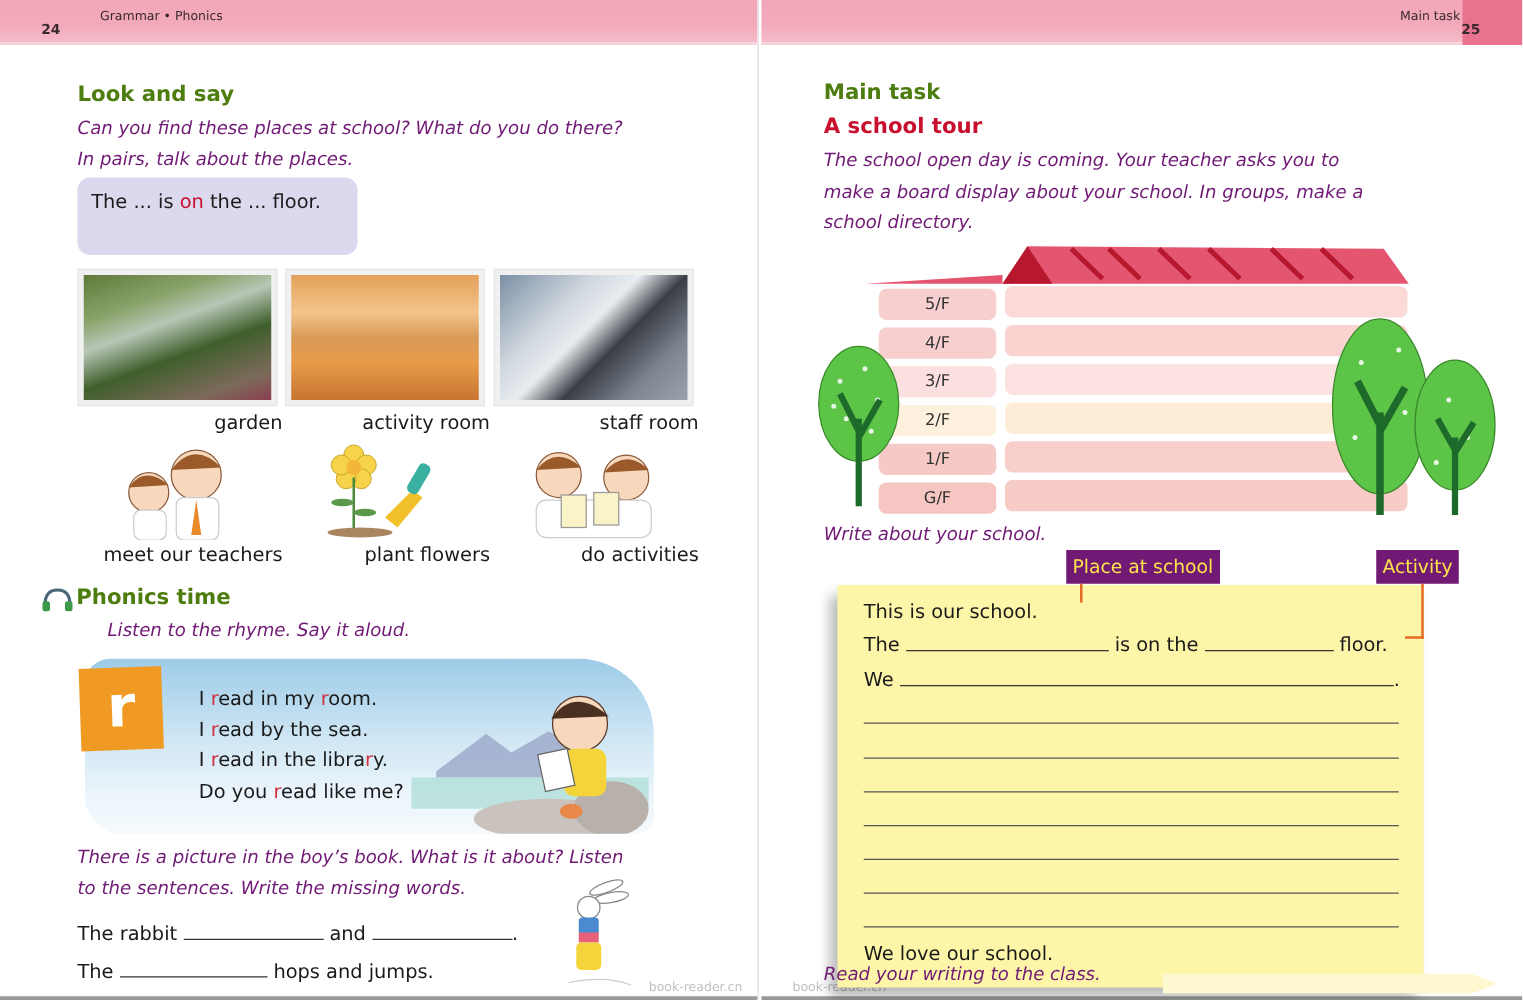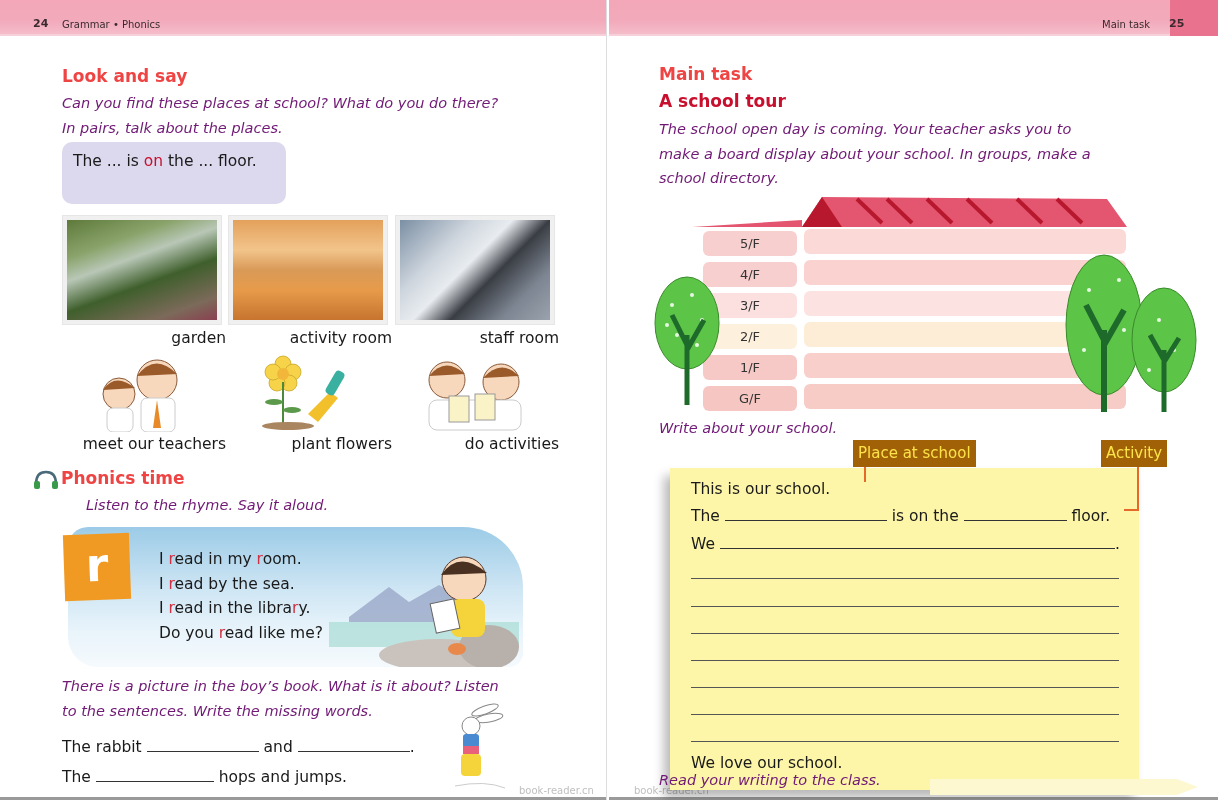--- a/index.html
+++ b/index.html
@@ -6,23 +6,23 @@
   html,body{width:1218px;height:800px;overflow:hidden;background:#fff;}
   body{font-family:"DejaVu Sans","Liberation Sans",sans-serif;color:#1a1a1a;position:relative;}
   .page{position:absolute;top:0;height:800px;background:#fff;overflow:hidden;}
   .page-left{left:0;width:607px;border-right:1px solid #ddd;}
   .page-right{left:609px;width:609px;}
   .bottom-rule{position:absolute;left:0;right:0;bottom:0;height:3px;background:#9a9a9a;}
   .header-band{position:absolute;top:0;left:0;right:0;height:36px;
     background:linear-gradient(180deg,#f3a7b8 0%,#f2aabb 60%,#f5bcc9 100%);
     border-bottom:2px solid #f7d1da;}
   .header-band .pn{position:absolute;top:17px;font-size:11px;font-weight:bold;color:#3a2a2e;}
-  .header-band .sect{position:absolute;top:19px;font-size:10px;color:#3a2a2e;}
+  .header-band .sect{position:absolute;top:8px;font-size:10px;color:#3a2a2e;margin-left:18px;}
   .pn-right-box{position:absolute;right:0;top:0;width:48px;height:36px;background:#e9738f;}
-  .h-blue{color:#ef4444;font-weight:bold;font-size:17px;position:absolute;}
+  .h-blue{color:#4d7c0f;font-weight:bold;font-size:17px;position:absolute;}
   .h-red{color:#c8102e;font-weight:bold;font-size:17px;position:absolute;}
   .instr{font-style:italic;font-size:14.5px;line-height:25px;position:absolute;color:#701a75;}
   .speech{position:absolute;left:62px;top:142px;width:224px;height:62px;background:#dcd8ee;border-radius:10px;padding:6px 11px;font-size:15.5px;line-height:27px;}
   .speech .red{color:#c8102e;}
   .photo{position:absolute;width:160px;height:110px;background:#f0f0f0;padding:4px;border:1px solid #e6e6e6;}
   .photo .img{width:100%;height:100%;}
   .img-garden{background:linear-gradient(160deg,#5e7a3a 0%,#8aa36b 25%,#b8c7b6 40%,#3f5f2c 60%,#7c6a5a 85%,#8a4050 100%);}
   .img-activity{background:linear-gradient(180deg,#e3a15b 0%,#f2c48b 30%,#d99a58 50%,#e79b4a 70%,#c7742f 100%);}
   .img-staff{background:linear-gradient(135deg,#7b8fa4 0%,#cfd6de 30%,#e8ecf0 45%,#3a3d44 60%,#7c8591 80%,#9aa3ad 100%);}
   .caption{position:absolute;font-size:15.5px;text-align:right;width:170px;}
@@ -37,21 +37,21 @@
   .sentence{position:absolute;font-size:15.5px;}
   .watermark{position:absolute;font-size:10px;color:#c0c0c0;}
   
   .building{position:absolute;left:652px;top:195px;width:545px;height:220px;}
   .floor-label{position:absolute;left:51px;width:94px;height:25px;border-radius:6px;font-size:13px;text-align:center;line-height:25px;color:#333;}
   .floor-bar{position:absolute;left:152px;width:322px;height:25px;border-radius:6px;}
   .note{position:absolute;left:670px;top:468px;width:469px;height:322px;background:#fdf5a8;
     box-shadow:-6px 8px 10px rgba(0,0,0,0.28);}
   .note .ln{position:absolute;left:21px;width:428px;border-bottom:1.4px solid #555;}
   .note .txt{position:absolute;font-size:15.5px;}
-  .tag{position:absolute;background:#a16207;color:#fde34a;font-size:15px;padding:2px 5px;height:27px;line-height:23px;font-family:"DejaVu Sans",sans-serif;}
+  .tag{position:absolute;background:#701a75;color:#fde34a;font-size:15px;padding:2px 5px;height:27px;line-height:23px;font-family:"DejaVu Sans",sans-serif;}
   .tag-stem{position:absolute;background:#e56a29;}
   .next-strip{position:absolute;left:930px;top:779px;width:268px;height:16px;background:#fdf8cf;clip-path:polygon(0 0,92% 0,100% 50%,92% 100%,0 100%);}
 </style>
 </head>
 <body>
 
 <div class="page page-left">
   <div class="header-band">
     <span class="pn" style="left:33px;">24</span>
     <span class="sect" style="left:62px;">Grammar • Phonics</span>

